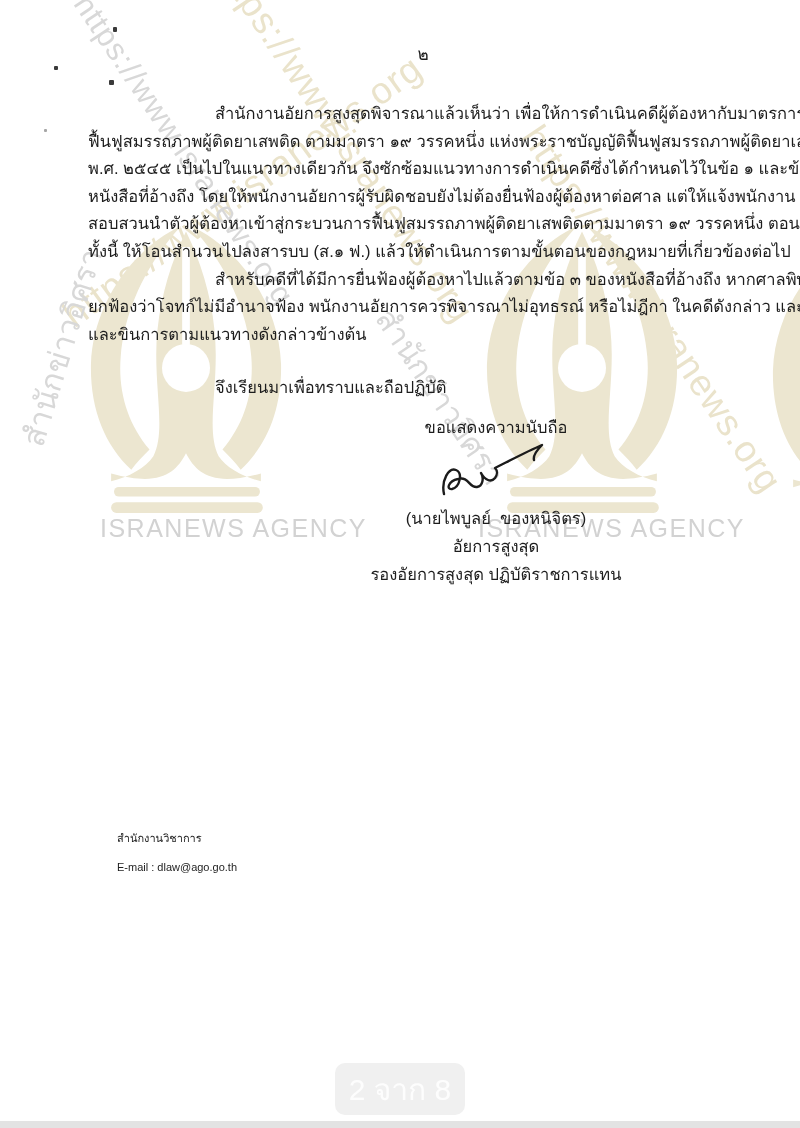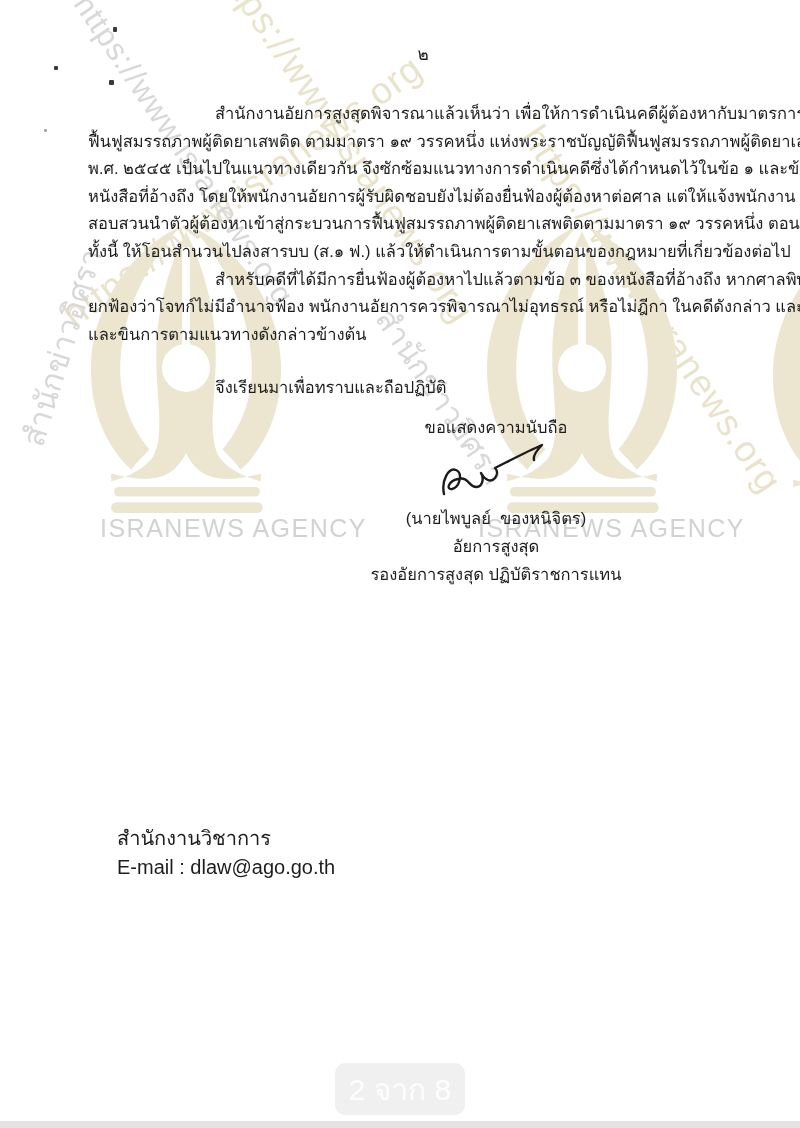--- a/index.html
+++ b/index.html
@@ -26,21 +26,21 @@
   .txt{position:absolute;z-index:2;}
   .line{white-space:pre;}
   .pageno{top:40px;left:0;right:-46px;text-align:center;font-size:17px;}
   .bodytext{left:88px;top:100px;width:660px;font-size:16.5px;line-height:27.6px;}
   .indent{padding-left:127px;}
   .closing{left:215px;top:374px;font-size:16.5px;}
   .signblock{left:348px;top:414px;width:296px;text-align:center;font-size:16.5px;}
   .signblock .salutation{}
   .signature-svg{display:block;margin:2px auto 0 auto;}
   .signblock .nm{line-height:28px;}
-  .footer{left:117px;top:824px;font-size:20px;line-height:29.4px;}
+  .footer{left:117px;top:824px;font-size:11px;line-height:29.4px;}
   
   .pager-pill{
     position:absolute;z-index:5;left:50%;transform:translateX(-50%);
     top:1063px;width:130px;height:52px;border-radius:10px;background:#f0f0f0;
     display:flex;align-items:center;justify-content:center;
     color:#fdfdfd;font-size:30px;white-space:pre;
   }
   .bottom-strip{
     position:absolute;z-index:5;left:0;right:0;bottom:0;height:7px;background:#e3e3e3;
   }

